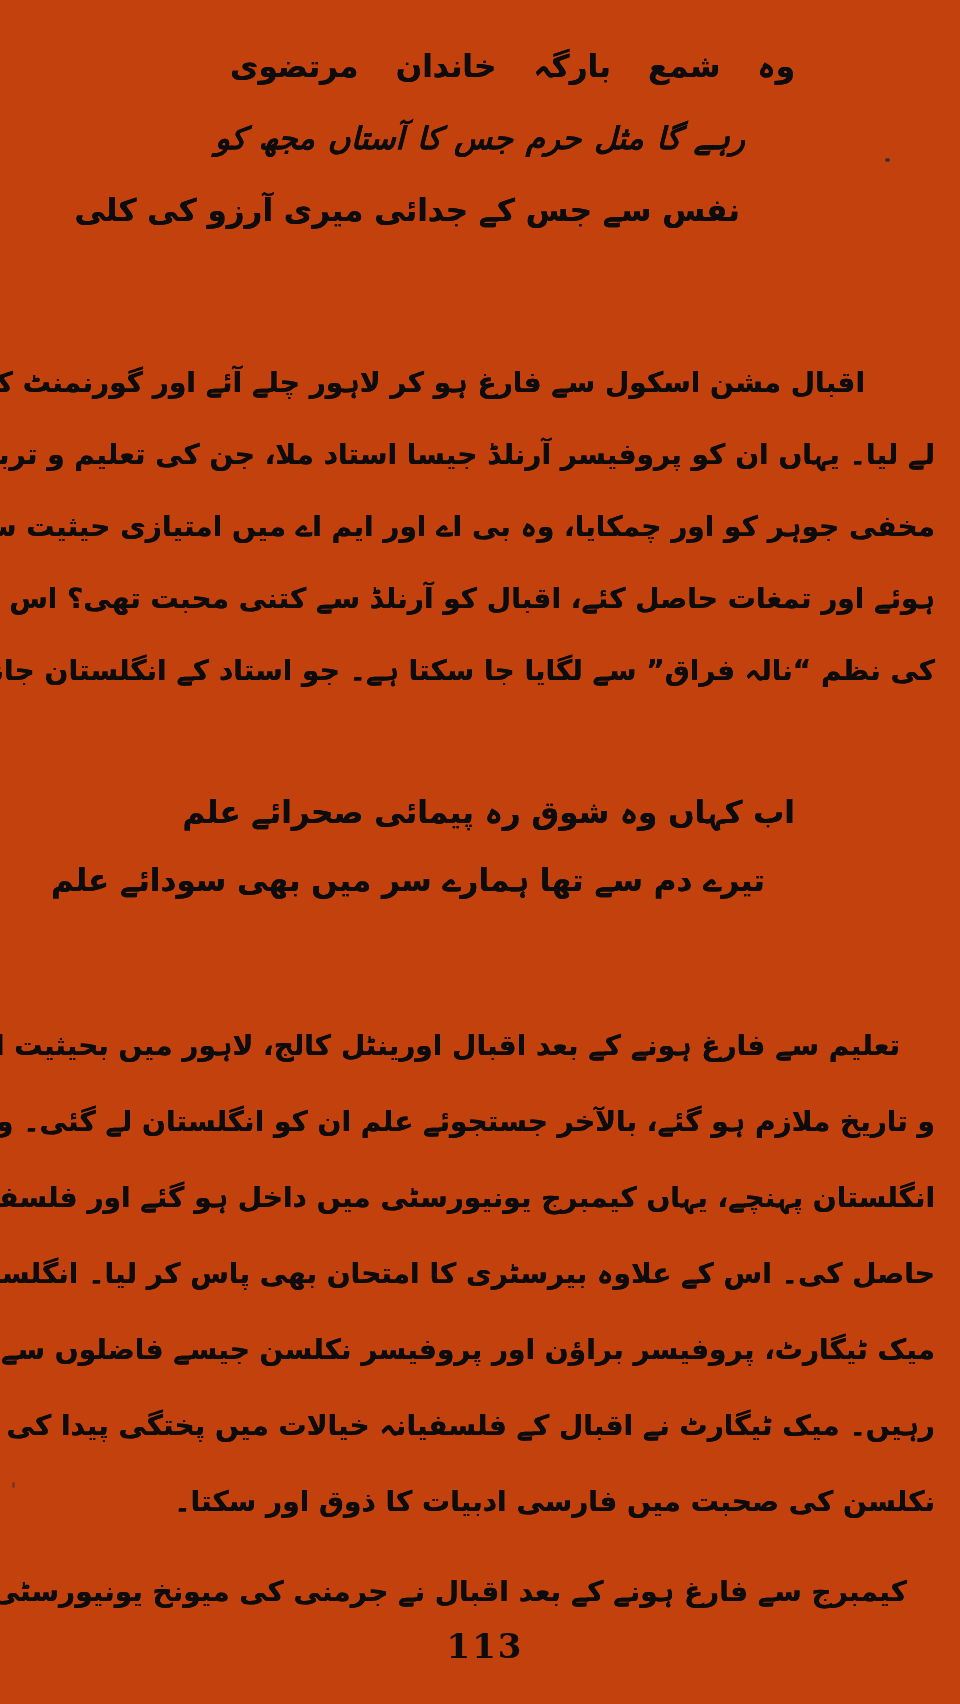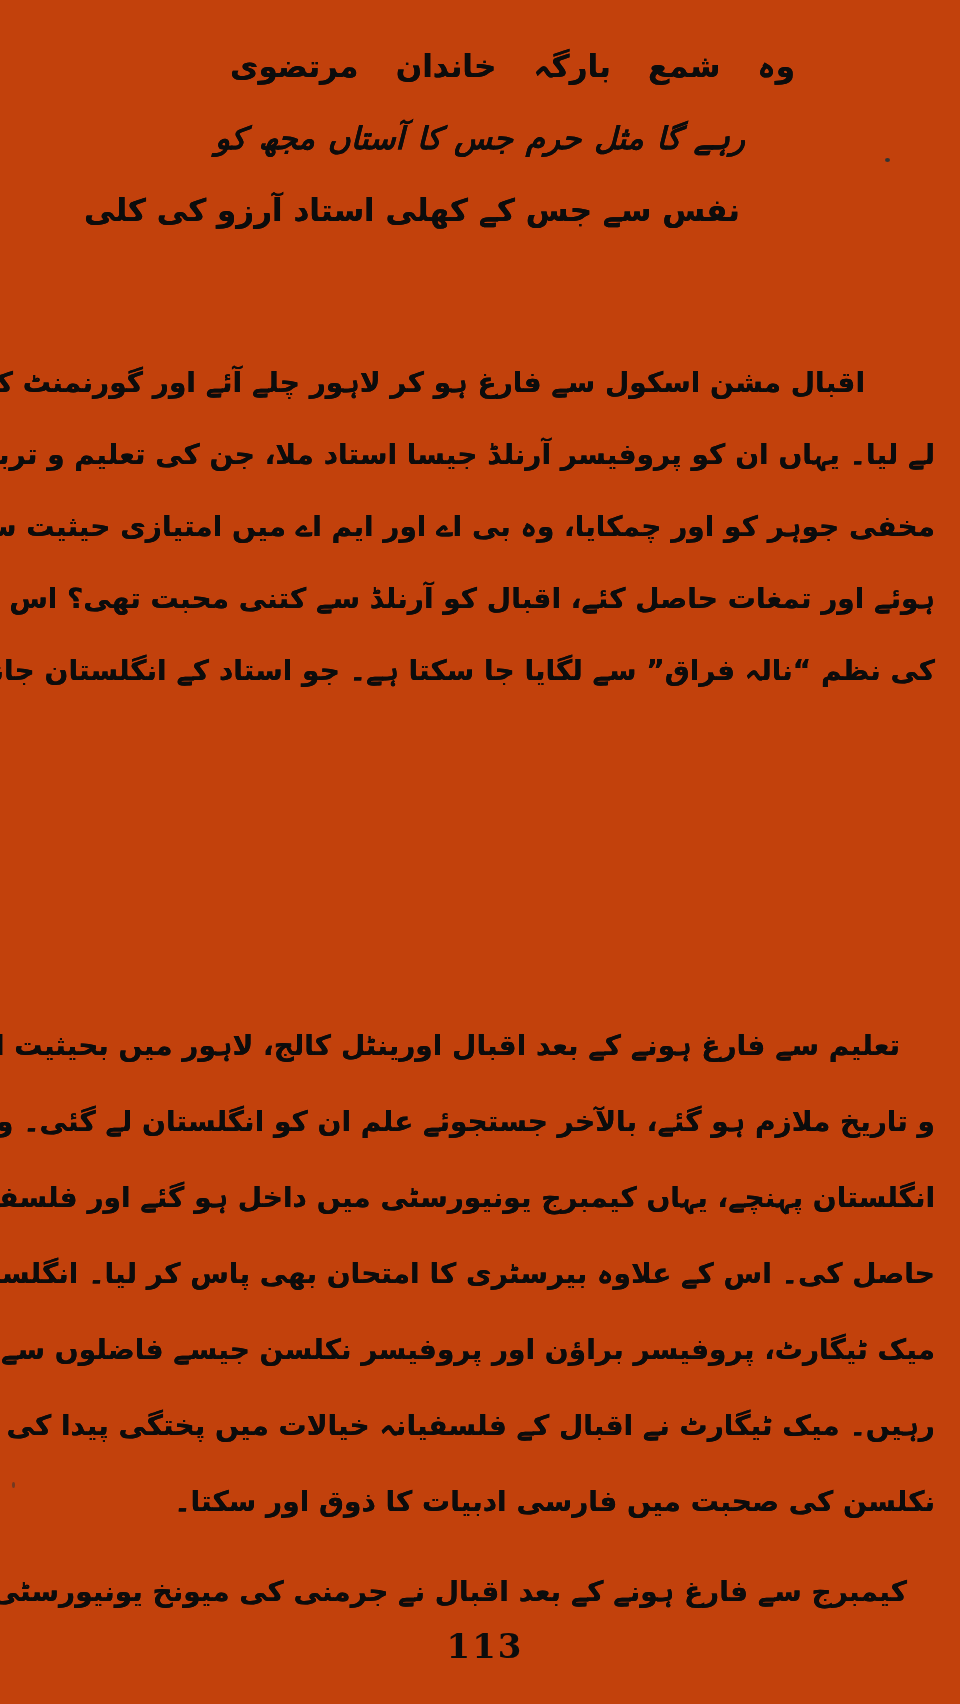--- a/index.html
+++ b/index.html
@@ -90,31 +90,35 @@
   .speck-2 { left: 12px;  top: 1482px; width: 3px; height: 6px; opacity: .55; }
 </style>
 </head>
 <body>
 
 <div class="page" lang="ur">
 
   <div class="verse verse-1">
     <div class="vline v1l1">وہ شمع بارگہ خاندان مرتضوی</div>
     <div class="vline v1l2">رہے گا مثل حرم جس کا آستاں مجھ کو</div>
-    <div class="vline v1l3">نفس سے جس کے کھلی استاد آرزو کی کلی</div>
+    <div class="vline v1l3">نفس سے جس کے جدائی میری آرزو کی کلی</div>
   </div>
 
   <div class="para para-1">
     <div class="pline first">اقبال مشن اسکول سے فارغ ہو کر لاہور چلے آئے اور گورنمنٹ کالج میں داخلہ</div>
     <div class="pline">لے لیا۔ یہاں ان کو پروفیسر آرنلڈ جیسا استاد ملا، جن کی تعلیم و تربیت نے اقبال کے</div>
     <div class="pline">مخفی جوہر کو اور چمکایا، وہ بی اے اور ایم اے میں امتیازی حیثیت سے کامیاب</div>
     <div class="pline">ہوئے اور تمغات حاصل کئے، اقبال کو آرنلڈ سے کتنی محبت تھی؟ اس کا اندازہ ان</div>
     <div class="pline">کی نظم “نالہ فراق” سے لگایا جا سکتا ہے۔ جو استاد کے انگلستان جانے کے بعد ان کی</div>
   </div>
 
+  <div class="verse verse-2">
+    <div class="vline v2l1">اب کہاں وہ شوق رہ پیمائی صحرائے علم</div>
+    <div class="vline v2l2">تیرے دم سے تھا ہمارے سر میں بھی سودائے علم</div>
+  </div>
 
   <div class="para para-2">
     <div class="pline first">تعلیم سے فارغ ہونے کے بعد اقبال اورینٹل کالج، لاہور میں بحیثیت استاد فلسفہ</div>
     <div class="pline">و تاریخ ملازم ہو گئے، بالآخر جستجوئے علم ان کو انگلستان لے گئی۔ وہ ۱۹۰۵ء میں</div>
     <div class="pline">انگلستان پہنچے، یہاں کیمبرج یونیورسٹی میں داخل ہو گئے اور فلسفہ اخلاق پر ڈگری</div>
     <div class="pline">حاصل کی۔ اس کے علاوہ بیرسٹری کا امتحان بھی پاس کر لیا۔ انگلستان میں پروفیسر</div>
     <div class="pline">میک ٹیگارٹ، پروفیسر براؤن اور پروفیسر نکلسن جیسے فاضلوں سے اقبال کی محبتیں</div>
     <div class="pline">رہیں۔ میک ٹیگارٹ نے اقبال کے فلسفیانہ خیالات میں پختگی پیدا کی اور براؤن و</div>
     <div class="pline lastline">نکلسن کی صحبت میں فارسی ادبیات کا ذوق اور سکتا۔</div>
   </div>

